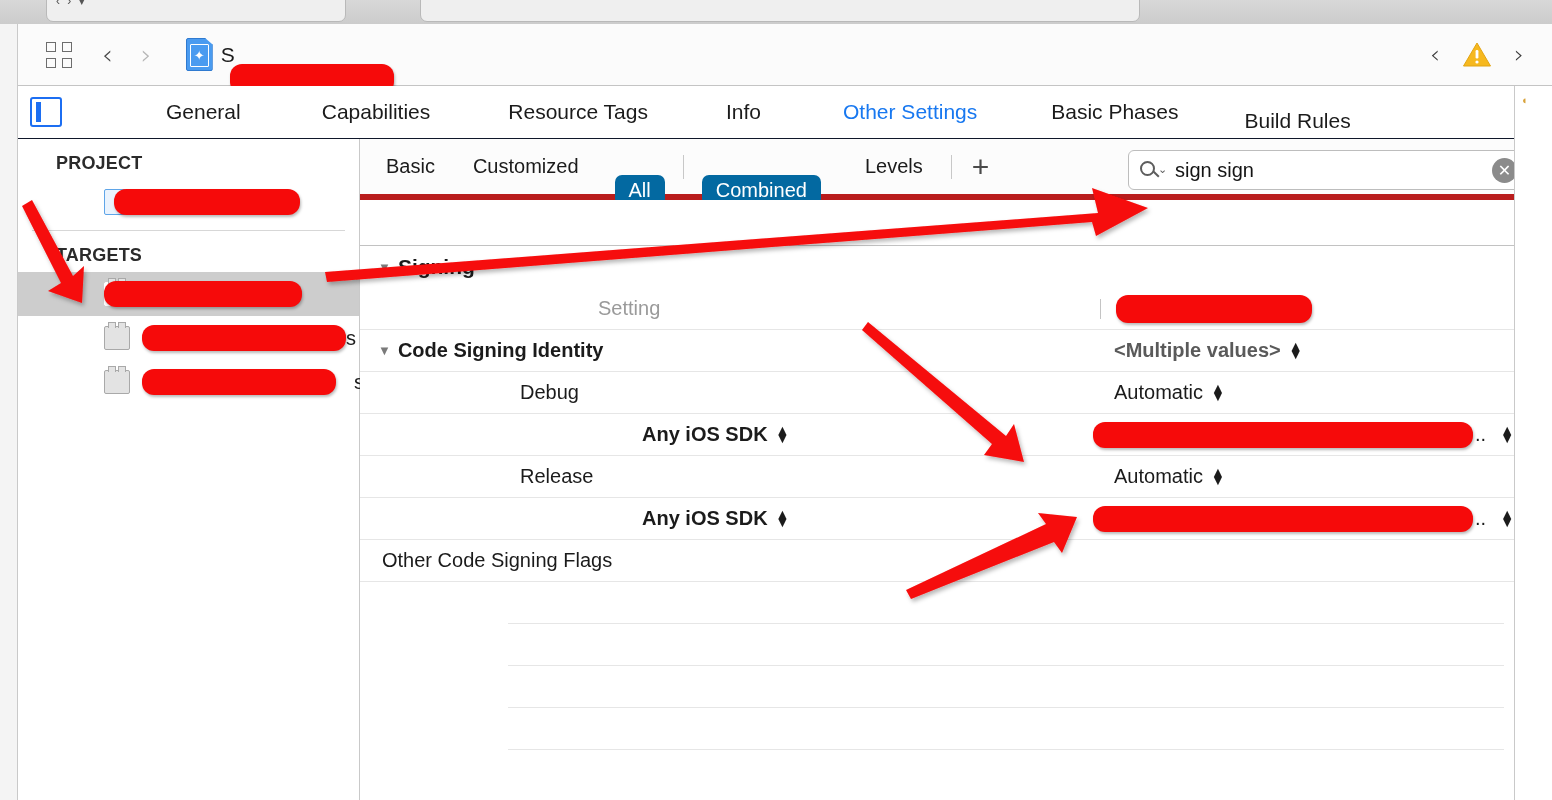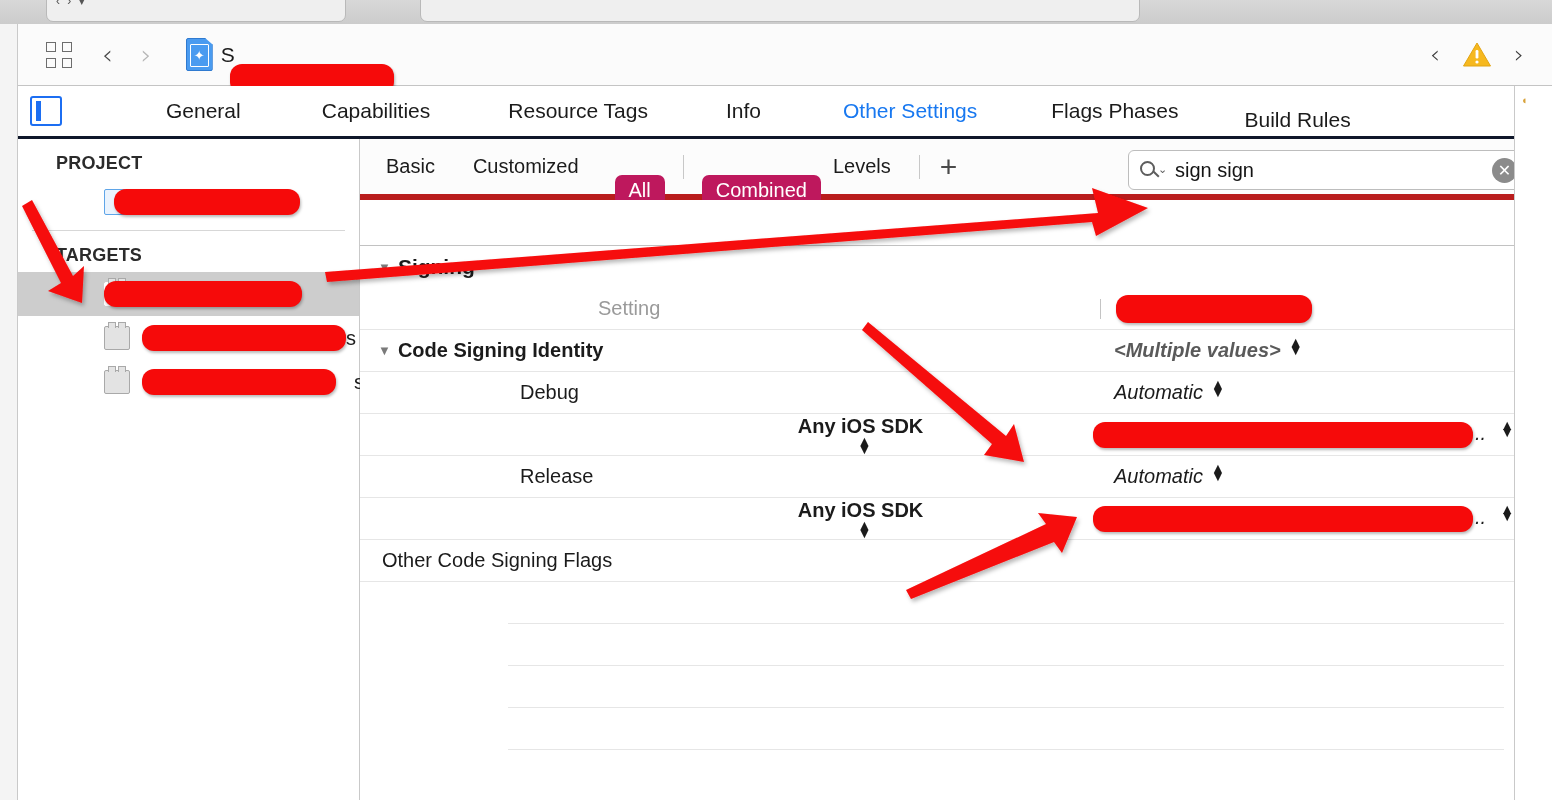--- a/index.html
+++ b/index.html
@@ -87,21 +87,21 @@
     font-size: 25px; font-weight: 300; color: #3d3d3d;
     font-family: "DejaVu Sans", sans-serif;
   }
   .warn-tri { width: 30px; height: 27px; position: relative; }
   .warn-tri svg { display: block; }
 
   
   .tabbar {
     position: absolute; left: 18px; top: 86px; right: 0; height: 53px;
     background: #ffffff;
-    border-bottom: 3px solid #0f172a;
+    border-bottom: 1px solid #0f172a;
     display: flex; align-items: center;
   }
   .sidebar-toggle {
     margin-left: 12px; width: 32px; height: 30px;
     border: 2.5px solid #1c6ef2; border-radius: 3px;
     position: relative; background: #fff;
   }
   .sidebar-toggle::before {
     content: ""; position: absolute; left: 4px; top: 3px;
     width: 5px; bottom: 3px; background: #1c6ef2;
@@ -146,21 +146,21 @@
   }
 
   
   .filterbar {
     position: absolute; left: 360px; top: 139px; right: 0; height: 61px;
     background: #fcfcfc; border-bottom: 6px solid #b91c1c;
     display: flex; align-items: center;
   }
   .fseg { font-size: 20px; color: #1b1b1b; white-space: nowrap; }
   .fseg.on {
-    background: #be185d; color: #fff;
+    background: #0369a1; color: #fff;
     border-radius: 7px; padding: 4px 14px; margin-top: 48px;
   }
   .fsep { width: 1px; height: 24px; background: #c8c8c8; }
   .plus { font-size: 30px; color: #4a4a4a; font-weight: 300; line-height: 1; }
 
   .searchbox {
     position: absolute; left: 1128px; top: 150px; width: 400px; height: 40px;
     background: #fff; border: 1px solid #bdbdbd; border-radius: 6px;
     display: flex; align-items: center; padding: 0 10px;
   }
@@ -195,28 +195,27 @@
   .trow {
     height: 36px; display: flex; align-items: center;
     border-bottom: 1px solid #e6e6e6; position: relative;
   }
   .trow.tall { height: 42px; }
   .cell-name {
     width: 740px; padding-left: 22px; font-size: 20px; color: #1b1b1b;
     display: flex; align-items: center;
   }
   .cell-name.indent1 { padding-left: 160px; }
-  .cell-name.indent2 { padding-left: 282px; justify-content: flex-start; flex-direction: column; }
+  .cell-name.indent2 { padding-left: 282px; justify-content: flex-start; }
   .cell-name.center-ish { padding-left: 238px; }
   .cell-name.bold { font-weight: bold; }
   .cell-val {
     flex: 1; font-size: 20px; color: #1b1b1b;
-    display: flex; padding-left: 14px;
+    display: flex; align-items: center; padding-left: 14px;
     position: relative;
-    font-style: italic;
   }
   .vsep {
     position: absolute; left: 0; top: 4px; bottom: 4px; width: 1px;
     background: #c4c4c4;
   }
   .disclosure {
     color: #7a7a7a; font-size: 13px; margin-right: 7px; line-height: 1;
   }
   .stepper {
     display: inline-flex; flex-direction: column; align-items: center;
@@ -288,21 +287,21 @@
   </div>
 
   <div class="tabbar">
     <div class="sidebar-toggle"></div>
     <div class="tabs">
       <div class="tab" style="margin-left:104px;">General</div>
       <div class="tab" style="margin-left:81px;">Capabilities</div>
       <div class="tab" style="margin-left:78px;">Resource Tags</div>
       <div class="tab" style="margin-left:78px;">Info</div>
       <div class="tab active" style="margin-left:82px;">Other Settings</div>
-      <div class="tab" style="margin-left:74px;">Flags Phases</div>
+      <div class="tab" style="margin-left:74px;">Basic Phases</div>
       <div class="tab" style="margin-left:66px;margin-top:18px;">Build Rules</div>
     </div>
   </div>
 
   <div class="sidebar">
     <div class="side-head">PROJECT</div>
 
     <div class="side-row">
       <div class="mini-doc"></div>
       <div class="redact" style="position:absolute;left:96px;width:186px;"></div>
@@ -329,21 +328,21 @@
       <div class="side-tail" style="left:336px;">sts</div>
     </div>
   </div>
 
   <div class="filterbar">
     <div class="fseg" style="margin-left:26px;">Basic</div>
     <div class="fseg" style="margin-left:38px;">Customized</div>
     <div class="fseg on" style="margin-left:36px;">All</div>
     <div class="fsep" style="margin-left:18px;"></div>
     <div class="fseg on" style="margin-left:18px;">Combined</div>
-    <div class="fseg" style="margin-left:12px;">Levels</div>
+    <div class="fseg" style="margin-left:44px;">Levels</div>
     <div class="fsep" style="margin-left:28px;"></div>
     <div class="plus" style="margin-left:20px;">+</div>
   </div>
 
   <div class="searchbox">
     <div class="mag">
       <div class="ring"></div>
         <div class="handle"></div>
         <div class="vee">⌄</div>
     </div>

